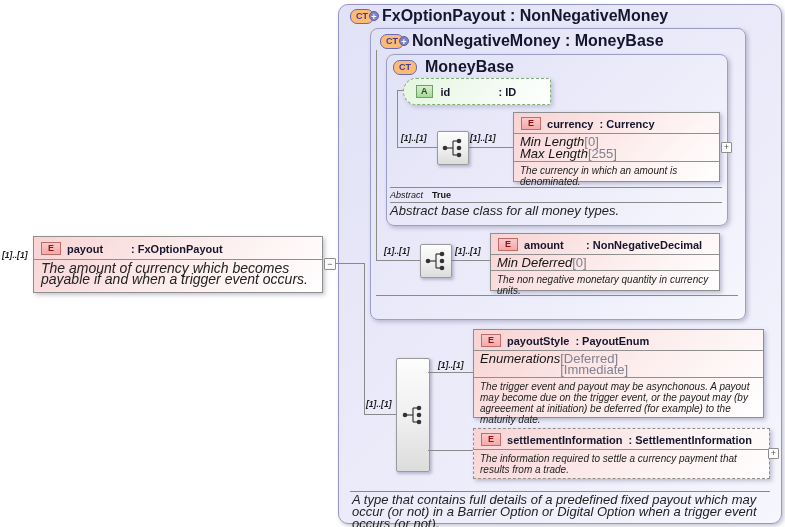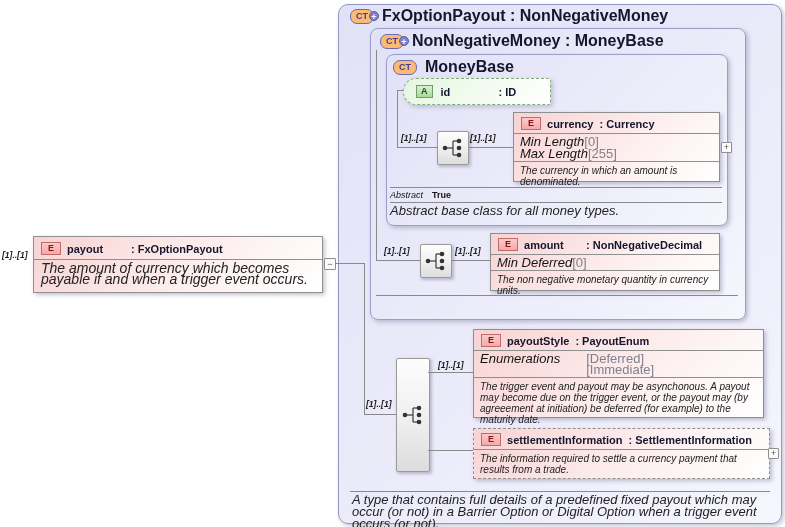--- a/index.html
+++ b/index.html
@@ -68,21 +68,21 @@
   .idbox{
     position:absolute;border:1px dashed #84ab7e;
     background:linear-gradient(135deg,#e3f6df 0%,#f3fbf1 55%,#ffffff 100%);
     box-shadow:2px 2px 4px rgba(90,90,130,0.3);
     border-radius:13px 3px 3px 13px / 50% 3px 3px 50%;
     display:flex;align-items:center;gap:8px;padding:0 6px 0 12px;box-sizing:border-box;
   }
   .w58{min-width:58px;} .w50{min-width:50px;} .w56{min-width:56px;}
   .fl43{min-width:43px;} .fl54{min-width:54px;} .fl62{min-width:62px;} .fl42{min-width:42px;}
   .bold{font-weight:bold;font-style:normal;color:#141414;}
-  .stack{display:flex;flex-direction:column;margin-left:26px;}
+  .stack{display:flex;flex-direction:column;}
 </style>
 </head>
 <body>
 
 <div id="canvas">
 
   <div class="ctbox" style="left:338px;top:4px;width:442px;height:518px;"></div>
   <div class="ct-header" style="left:350px;top:7px;">
     <span class="ct-icon">
         <span>CT</span>

